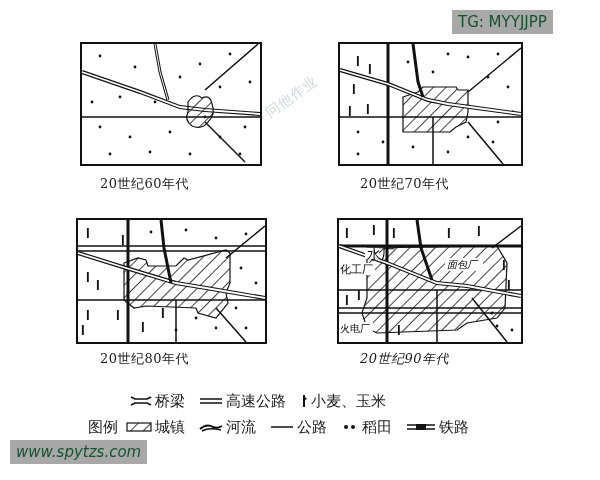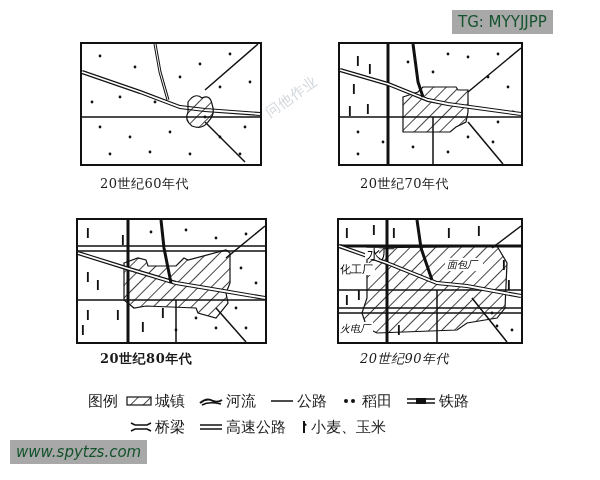--- a/index.html
+++ b/index.html
@@ -137,21 +137,21 @@
     <line x1="52" y1="2" x2="52" y2="124" stroke="#111" stroke-width="3"></line>
     <line x1="100" y1="82" x2="100" y2="124" stroke="#111" stroke-width="1.5"></line>
     <line x1="150" y1="40" x2="189" y2="8" stroke="#111" stroke-width="1.5"></line>
     <line x1="140" y1="90" x2="170" y2="124" stroke="#111" stroke-width="1.5"></line>
     <path d="M48 45 L62 40 L70 42 L72 48 L100 48 L108 40 L112 42 L150 32 L154 35 L154 65 L150 75 L152 85 L140 100 L122 95 L120 90 L70 88 L58 90 L48 82 Z" fill="url(#hatch)" stroke="#111" stroke-width="1.2"></path>
     <path d="M2 35 L50 50 L100 65 L130 70 L189 80" fill="none" stroke="#111" stroke-width="4"></path>
     <path d="M2 35 L50 50 L100 65 L130 70 L189 80" fill="none" stroke="#fff" stroke-width="1.8"></path>
     <path d="M85 2 L88 30 L95 65" fill="none" stroke="#111" stroke-width="3"></path>
   </svg>
 </div>
-<div class="caption" style="left:100px;top:350px;width:142px;font-weight:bold;">20世纪80年代</div>
+<div class="caption" style="left:100px;top:350px;width:142px;">20世纪80年代</div>
 
 <div class="map" style="left:337px;top:218px;">
   <svg width="186" height="126" viewBox="0 0 186 126">
     <rect x="1" y="1" width="184" height="124" fill="#fff" stroke="#111" stroke-width="2"></rect>
     <g fill="#111" font-size="10" font-family="DejaVu Sans, sans-serif" font-weight="bold">
       <text x="8" y="18">ǀ</text>
         <text x="35" y="15">ǀ</text>
         <text x="55" y="18">ǀ</text>
         <text x="110" y="18">ǀ</text>
         <text x="140" y="16">ǀ</text>
@@ -179,25 +179,48 @@
     <path d="M2 28 L50 45 L100 65 L130 68 L184 78" fill="none" stroke="#fff" stroke-width="1.8"></path>
     <path d="M80 2 L84 30 L95 62" fill="none" stroke="#111" stroke-width="3"></path>
     <rect x="28" y="30" width="14" height="11" fill="#fff"></rect>
     <rect x="2" y="45" width="36" height="12" fill="#fff"></rect>
     <rect x="108" y="40" width="38" height="13" fill="#fff"></rect>
     <rect x="2" y="104" width="34" height="13" fill="#fff"></rect>
   </svg>
   <span style="position:absolute;left:30px;top:28px;font-size:14px;">水厂</span>
   <span style="position:absolute;left:3px;top:44px;font-size:11px;">化工厂</span>
   <span style="position:absolute;left:110px;top:40px;font-size:10px;font-style:italic;">面包厂</span>
-  <span style="position:absolute;left:3px;top:104px;font-size:10px;font-style:italic;">火电厂</span>
+  <span style="position:absolute;left:3px;top:104px;font-size:10px;">火电厂</span>
 </div>
 <div class="caption" style="left:360px;top:350px;width:142px;font-style:italic;">20世纪90年代</div>
 
 <div class="legend">
+  <div class="legend-row" style="padding-left:42px;">
+    <span class="lg-item">
+      <svg width="22" height="12">
+          <path d="M1 2 L5 4 L17 4 L21 2" fill="none" stroke="#111" stroke-width="1.5"></path>
+          <path d="M1 10 L5 8 L17 8 L21 10" fill="none" stroke="#111" stroke-width="1.5"></path>
+        </svg>
+      <span>桥梁</span>
+    </span>
+    <span class="lg-item">
+      <svg width="24" height="10">
+          <line x1="1" y1="3" x2="23" y2="3" stroke="#111" stroke-width="1.5"></line>
+          <line x1="1" y1="7" x2="23" y2="7" stroke="#111" stroke-width="1.5"></line>
+        </svg>
+      <span>高速公路</span>
+    </span>
+    <span class="lg-item">
+      <svg width="8" height="14">
+          <path d="M3 1 L5 1 L5 13 L3 13 Z" fill="#111"></path>
+          <path d="M5 3 L7 5 L5 6 Z" fill="#111"></path>
+        </svg>
+      <span>小麦、玉米</span>
+    </span>
+  </div>
   <div class="legend-row">
     <span class="lg-title">图例</span>
     <span class="lg-item">
       <svg width="26" height="10">
           <rect x="1" y="1" width="24" height="8" fill="url(#hatch)" stroke="#111" stroke-width="1.2"></rect>
         </svg>
       <span>城镇</span>
     </span>
     <span class="lg-item">
       <svg width="24" height="12">
@@ -221,40 +244,17 @@
     </span>
     <span class="lg-item">
       <svg width="30" height="10">
           <line x1="1" y1="3" x2="29" y2="3" stroke="#111" stroke-width="1.5"></line>
           <line x1="1" y1="7" x2="29" y2="7" stroke="#111" stroke-width="1.5"></line>
           <rect x="10" y="2" width="10" height="6" fill="#111"></rect>
         </svg>
       <span>铁路</span>
     </span>
   </div>
-  <div class="legend-row" style="padding-left:42px;">
-    <span class="lg-item">
-      <svg width="22" height="12">
-          <path d="M1 2 L5 4 L17 4 L21 2" fill="none" stroke="#111" stroke-width="1.5"></path>
-          <path d="M1 10 L5 8 L17 8 L21 10" fill="none" stroke="#111" stroke-width="1.5"></path>
-        </svg>
-      <span>桥梁</span>
-    </span>
-    <span class="lg-item">
-      <svg width="24" height="10">
-          <line x1="1" y1="3" x2="23" y2="3" stroke="#111" stroke-width="1.5"></line>
-          <line x1="1" y1="7" x2="23" y2="7" stroke="#111" stroke-width="1.5"></line>
-        </svg>
-      <span>高速公路</span>
-    </span>
-    <span class="lg-item">
-      <svg width="8" height="14">
-          <path d="M3 1 L5 1 L5 13 L3 13 Z" fill="#111"></path>
-          <path d="M5 3 L7 5 L5 6 Z" fill="#111"></path>
-        </svg>
-      <span>小麦、玉米</span>
-    </span>
-  </div>
 </div>
 
 <div class="wm" style="left:452px;top:10px;">TG: MYYJJPP</div>
 <div class="wm" style="left:10px;top:440px;font-style:italic;">www.spytzs.com</div>
 <div class="wm-center" style="left:262px;top:88px;">问他作业</div>
 
 </body></html>

